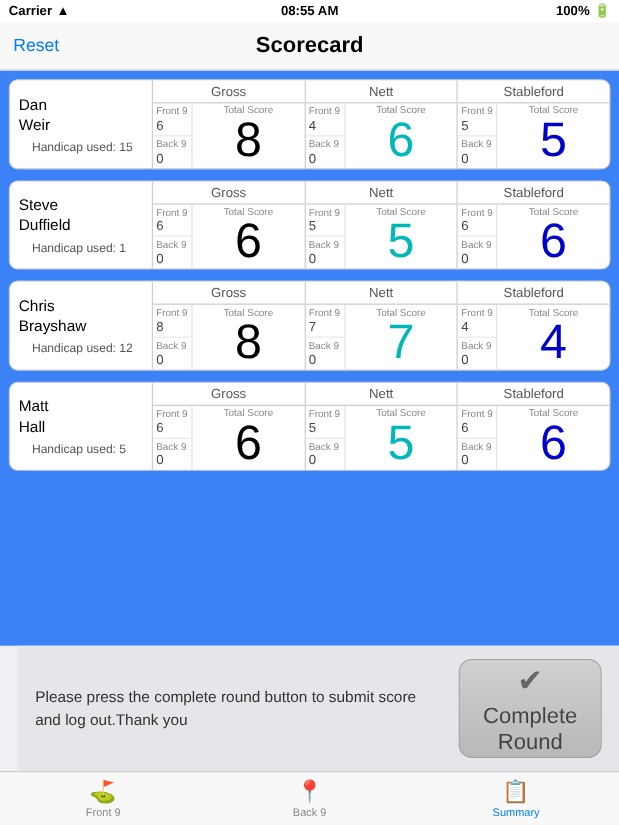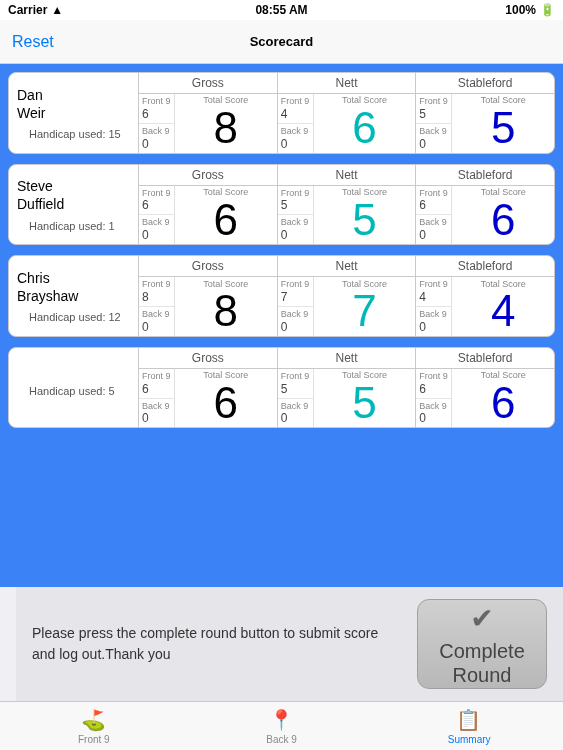--- a/index.html
+++ b/index.html
@@ -31,21 +31,21 @@
     .nav-bar {
       height: 44px;
       background: #f8f8f8;
       border-bottom: 1px solid #d0d0d0;
       display: flex;
       align-items: center;
       justify-content: center;
       position: relative;
     }
     .nav-title {
-      font-size: 13px;
+      font-size: 20px;
       font-weight: 600;
       color: #000;
     }
     .nav-reset {
       position: absolute;
       left: 12px;
       font-size: 16px;
       color: #007aff;
       background: none;
       border: none;
@@ -462,20 +462,21 @@
               <span class="ts-label">Total Score</span>
               <span class="big-num stableford">4</span>
             </div>
           </div>
         </div>
       </div>
     </div>
   </div>
     <div class="player-card">
     <div class="player-info">
+      <span class="player-name">Matt<br>Hall</span>
       <span class="player-handicap">Handicap used: 5</span>
     </div>
     <div class="card-content">
       <div class="card-header-row">
         <div class="ch">Gross</div>
         <div class="ch">Nett</div>
         <div class="ch">Stableford</div>
       </div>
       <div class="card-body">
 

